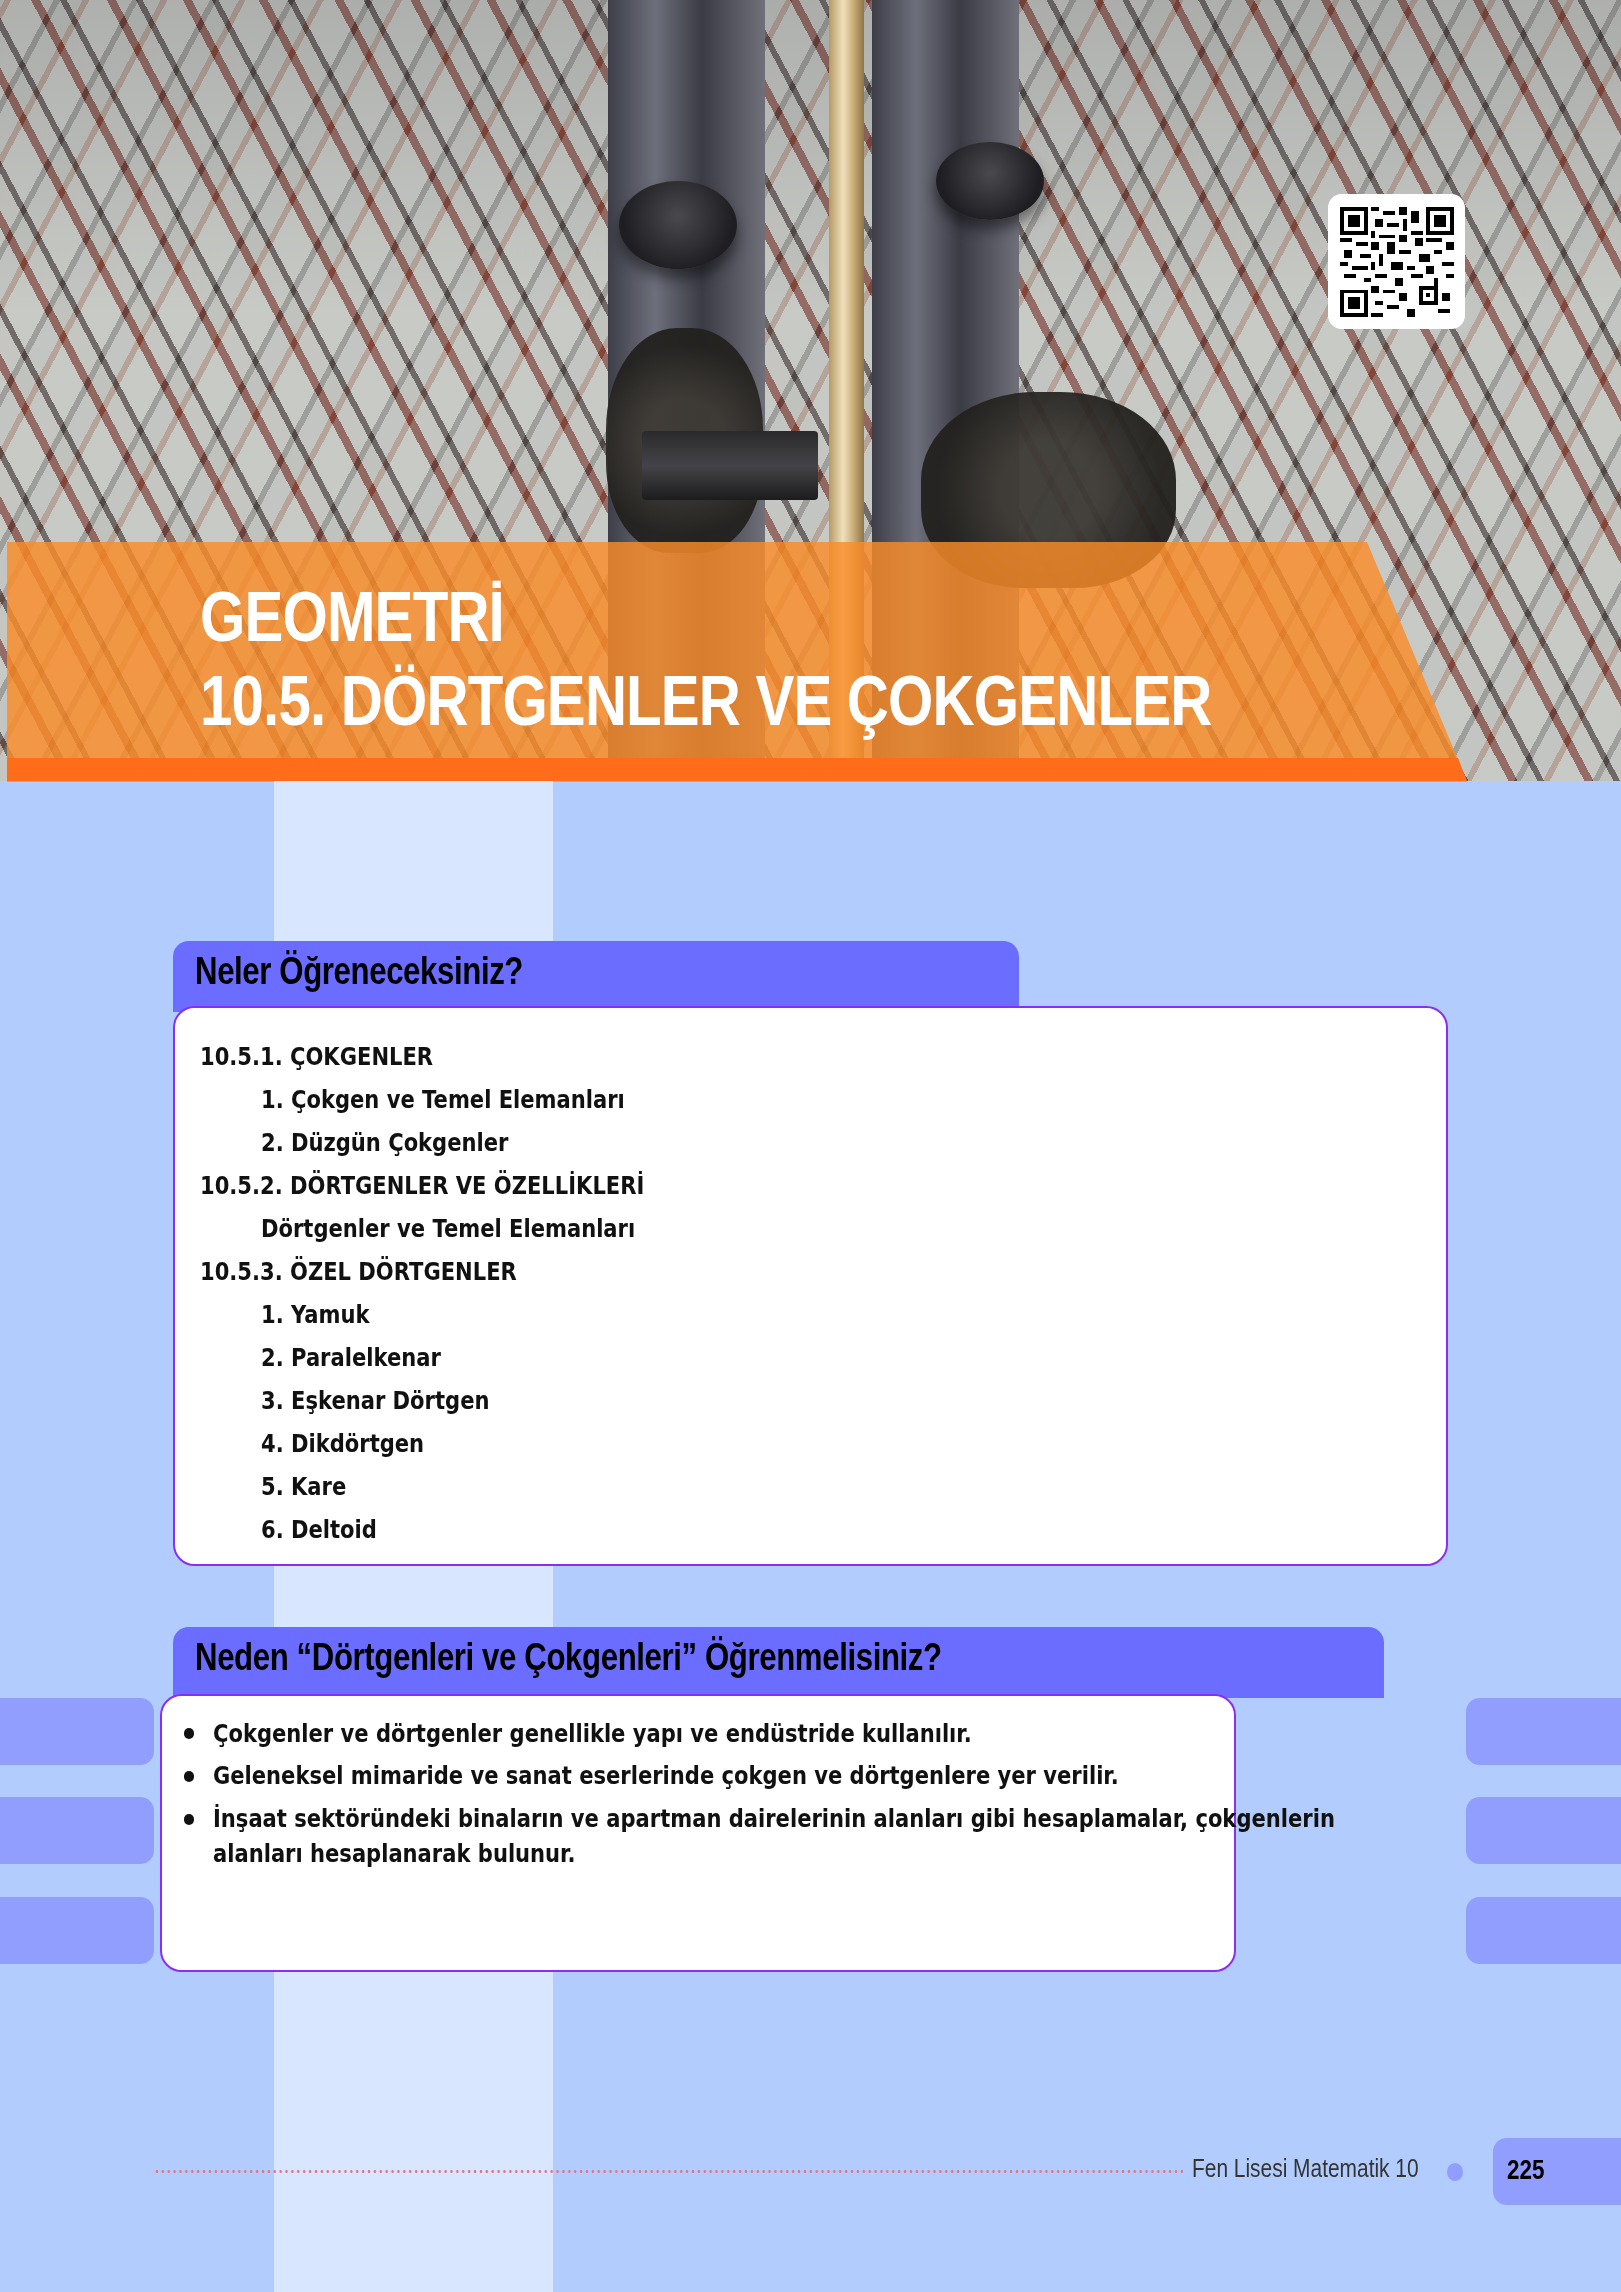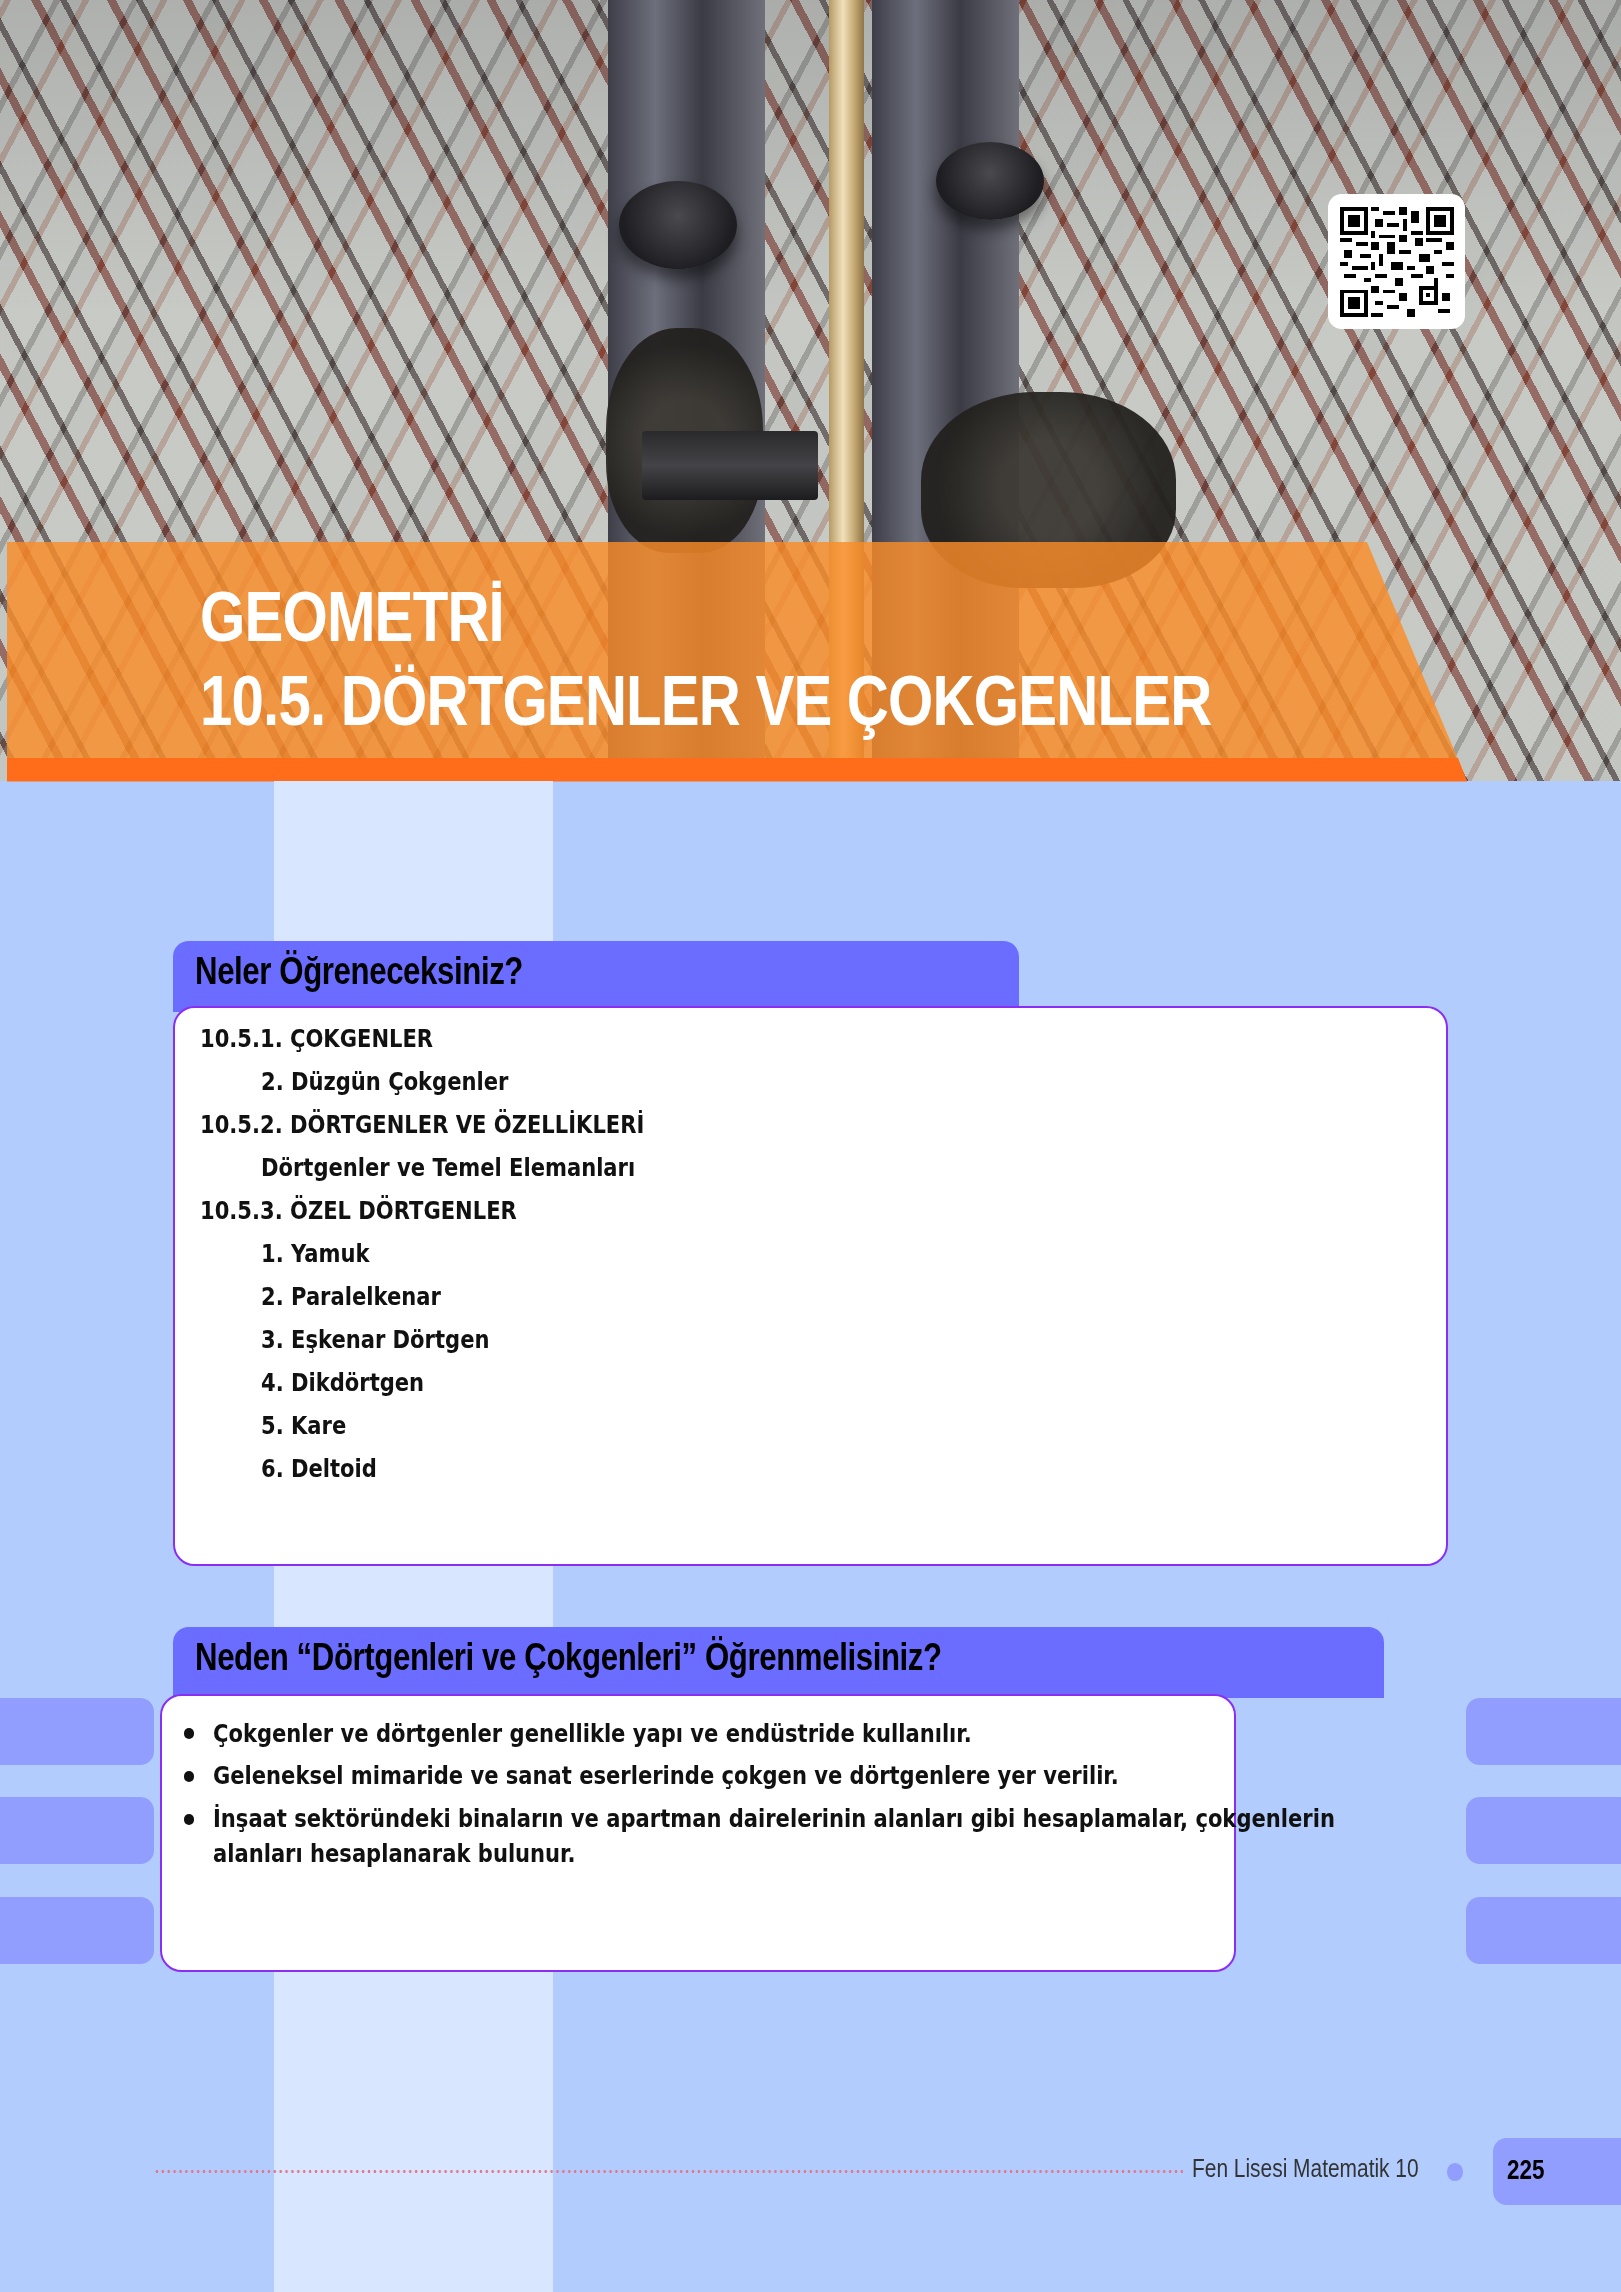--- a/index.html
+++ b/index.html
@@ -106,21 +106,21 @@
   }
   .box-body {
     position: absolute; background: #ffffff;
     border: 2.9px solid #8a2ef5; border-radius: 21.6px;
     font-family: "DejaVu Sans", sans-serif; font-weight: bold; color: #111;
   }
 
   
   .b1-head { left: 173px; top: 941px; width: 846px; height: 71px; }
   .b1-body { left: 173px; top: 1006px; width: 1275px; height: 560px; }
-  .toc { position: absolute; left: 24.5px; top: 9px; list-style: none; }
+  .toc { position: absolute; left: 24.5px; top: 27px; list-style: none; }
   .toc li {
     height: 43px; line-height: 43px; font-size: 24.5px; white-space: nowrap;
     display: block;
   }
   .toc li span { display: inline-block; transform: scaleX(0.86); transform-origin: left center; }
   .toc li.l1 { padding-left: 0; }
   .toc li.l2 { padding-left: 61px; }
 
   
   .b2-head { left: 173px; top: 1627px; width: 1211px; height: 71px; }
@@ -257,20 +257,21 @@
 <div class="side-tab right" style="top:1698px"></div>
 <div class="side-tab right" style="top:1797px"></div>
 <div class="side-tab right" style="top:1897px"></div>
 
 <div class="box-head b1-head">
   <span>Neler Öğreneceksiniz?</span>
 </div>
 <div class="box-body b1-body">
   <ul class="toc">
     <li class="l1"><span>10.5.1. ÇOKGENLER</span></li>
+    <li class="l2"><span>1. Çokgen ve Temel Elemanları</span></li>
     <li class="l2"><span>2. Düzgün Çokgenler</span></li>
     <li class="l1"><span>10.5.2. DÖRTGENLER VE ÖZELLİKLERİ</span></li>
     <li class="l2"><span>Dörtgenler ve Temel Elemanları</span></li>
     <li class="l1"><span>10.5.3. ÖZEL DÖRTGENLER</span></li>
     <li class="l2"><span>1. Yamuk</span></li>
     <li class="l2"><span>2. Paralelkenar</span></li>
     <li class="l2"><span>3. Eşkenar Dörtgen</span></li>
     <li class="l2"><span>4. Dikdörtgen</span></li>
     <li class="l2"><span>5. Kare</span></li>
     <li class="l2"><span>6. Deltoid</span></li>

